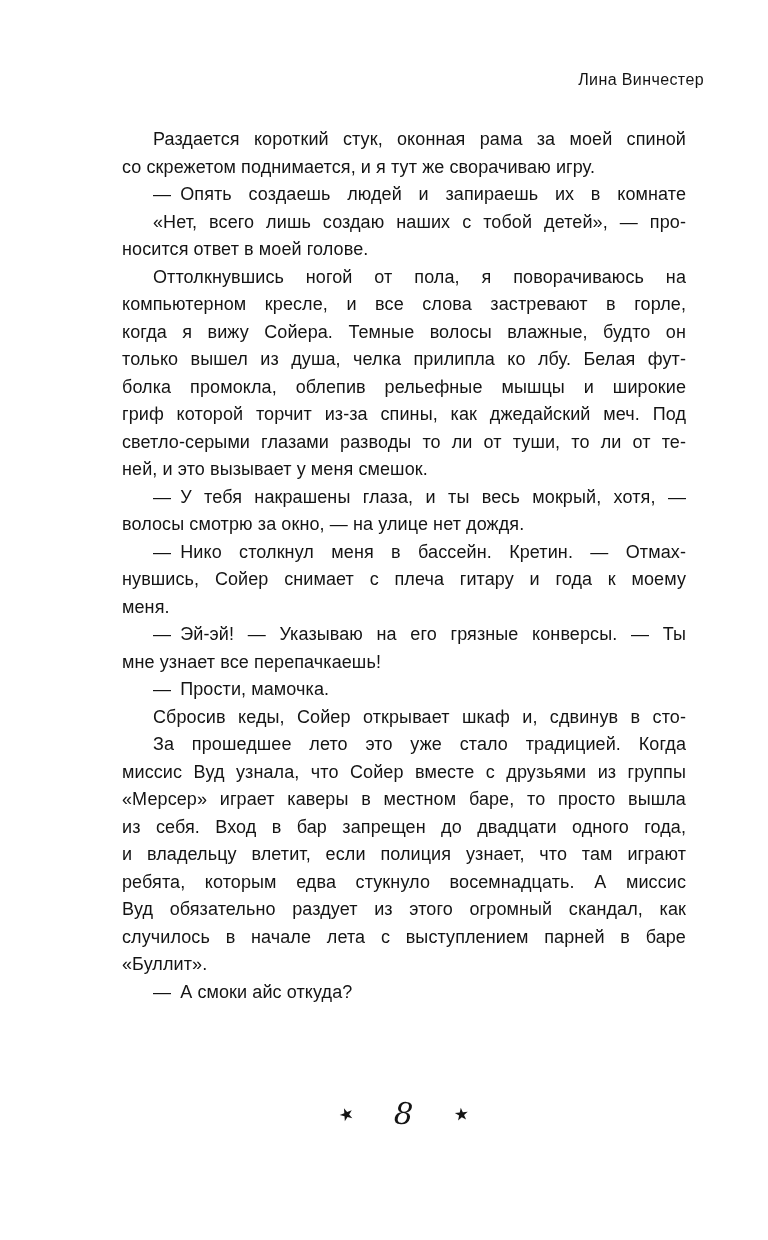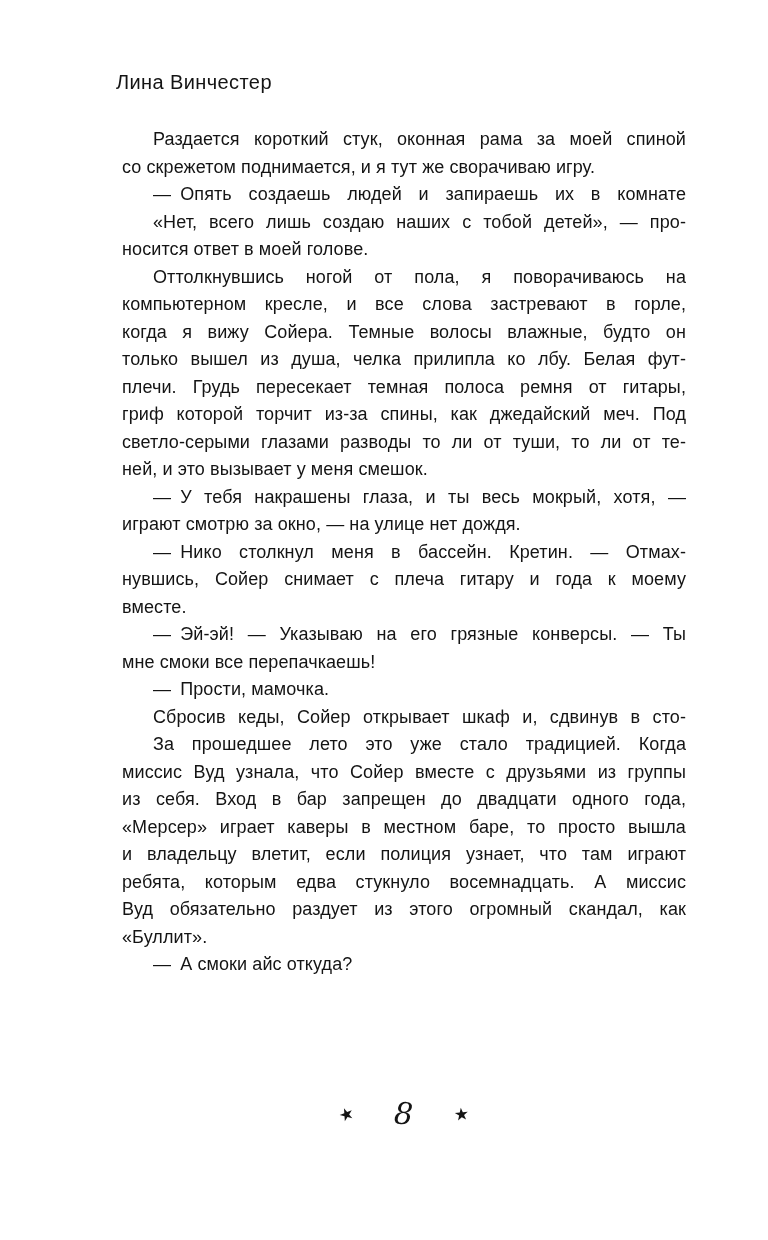--- a/index.html
+++ b/index.html
@@ -8,24 +8,24 @@
     width: 768px;
     height: 1240px;
     background: #ffffff;
     color: #141414;
     font-family: "Liberation Sans", sans-serif;
     overflow: hidden;
   }
   .running-header {
     position: absolute;
     top: 71px;
-    left: 116px;
+    left: 140px;
     width: 564px;
-    text-align: left;
-    font-size: 20px;
+    text-align: right;
+    font-size: 16px;
     letter-spacing: 0.4px;
     font-weight: 400;
   }
   .body-text {
     position: absolute;
     top: 126px;
     left: 122px;
     width: 564px;
   }
   .para { margin: 0; padding: 0; }
@@ -86,52 +86,53 @@
       </div>
       <div class="para">
         <div class="line first"><span class="it">«Нет, всего лишь создаю наших с тобой детей»</span><span>, — про-</span></div>
         <div class="line last"><span>носится ответ в моей голове.</span></div>
       </div>
       <div class="para">
         <div class="line first"><span>Оттолкнувшись ногой от пола, я поворачиваюсь на</span></div>
         <div class="line"><span>компьютерном кресле, и все слова застревают в горле,</span></div>
         <div class="line"><span>когда я вижу Сойера. Темные волосы влажные, будто он</span></div>
         <div class="line"><span>только вышел из душа, челка прилипла ко лбу. Белая фут-</span></div>
-        <div class="line"><span>плечи. Грудь пересекает темная полоса ремня от гитары,</span></div>
+        <div class="line"><span>болка промокла, облепив рельефные мышцы и широкие</span></div>
         <div class="line"><span>гриф которой торчит из-за спины, как джедайский меч. Под</span></div>
         <div class="line"><span>светло-серыми глазами разводы то ли от туши, то ли от те-</span></div>
         <div class="line last"><span>ней, и это вызывает у меня смешок.</span></div>
       </div>
       <div class="para">
         <div class="line first"><span>— У тебя накрашены глаза, и ты весь мокрый, хотя, —</span></div>
-        <div class="line last"><span>играют смотрю за окно, — на улице нет дождя.</span></div>
+        <div class="line last"><span>волосы смотрю за окно, — на улице нет дождя.</span></div>
       </div>
       <div class="para">
         <div class="line first"><span>— Нико столкнул меня в бассейн. Кретин. — Отмах-</span></div>
         <div class="line"><span>нувшись, Сойер снимает с плеча гитару и года к моему</span></div>
-        <div class="line last"><span>вместе.</span></div>
+        <div class="line last"><span>меня.</span></div>
       </div>
       <div class="para">
         <div class="line first"><span>— Эй-эй! — Указываю на его грязные конверсы. — Ты</span></div>
-        <div class="line last"><span>мне смоки все перепачкаешь!</span></div>
+        <div class="line last"><span>мне узнает все перепачкаешь!</span></div>
       </div>
       <div class="para">
         <div class="line first last"><span>— Прости, мамочка.</span></div>
       </div>
       <div class="para">
         <div class="line first"><span>Сбросив кеды, Сойер открывает шкаф и, сдвинув в сто-</span></div>
       </div>
       <div class="para">
         <div class="line first"><span>За прошедшее лето это уже стало традицией. Когда</span></div>
         <div class="line"><span>миссис Вуд узнала, что Сойер вместе с друзьями из группы</span></div>
+        <div class="line"><span>«Мерсер» играет каверы в местном баре, то просто вышла</span></div>
         <div class="line"><span>из себя. Вход в бар запрещен до двадцати одного года,</span></div>
-        <div class="line"><span>«Мерсер» играет каверы в местном баре, то просто вышла</span></div>
         <div class="line"><span>и владельцу влетит, если полиция узнает, что там играют</span></div>
         <div class="line"><span>ребята, которым едва стукнуло восемнадцать. А миссис</span></div>
         <div class="line"><span>Вуд обязательно раздует из этого огромный скандал, как</span></div>
+        <div class="line"><span>случилось в начале лета с выступлением парней в баре</span></div>
         <div class="line last"><span>«Буллит».</span></div>
       </div>
       <div class="para">
         <div class="line first last"><span>— А смоки айс откуда?</span></div>
       </div>
     </div>
 
   <div class="page-footer">
     <span class="star left">★</span>
     <span class="page-number">8</span>

